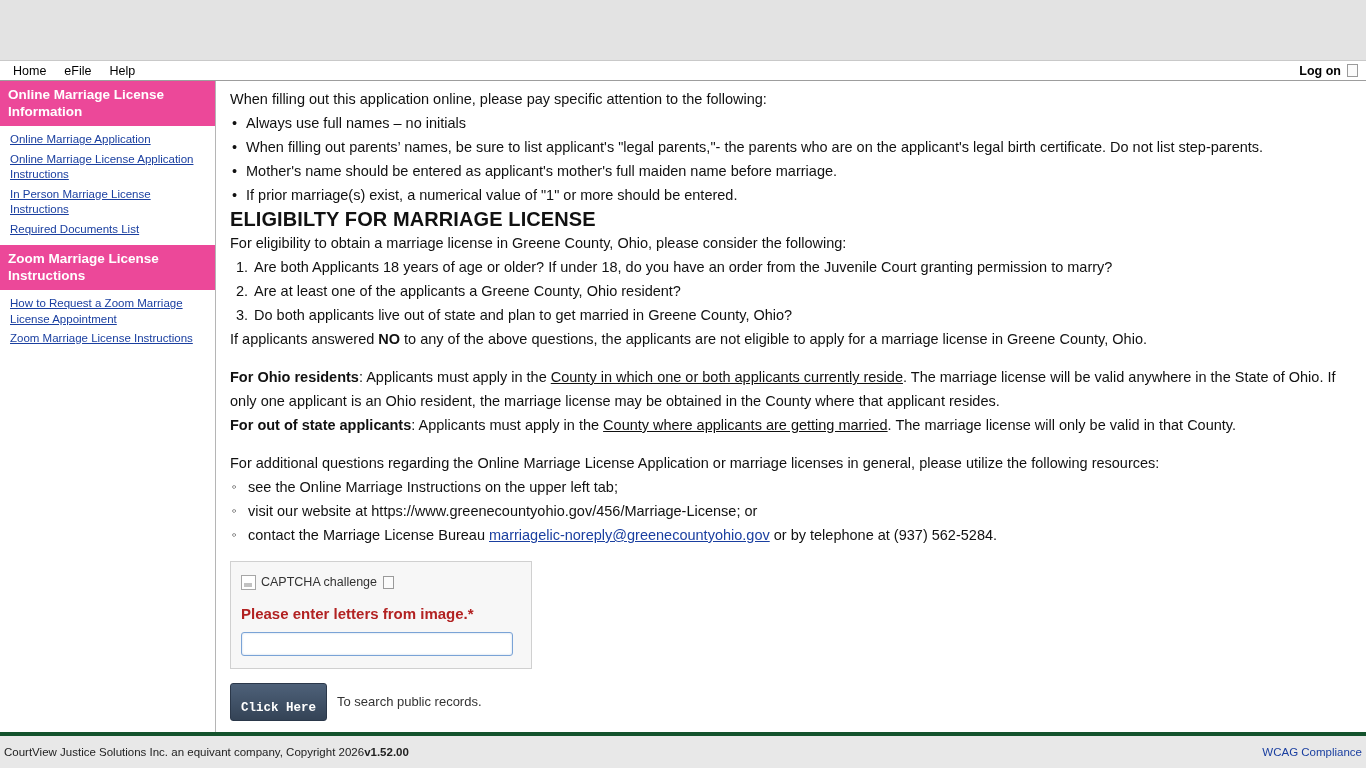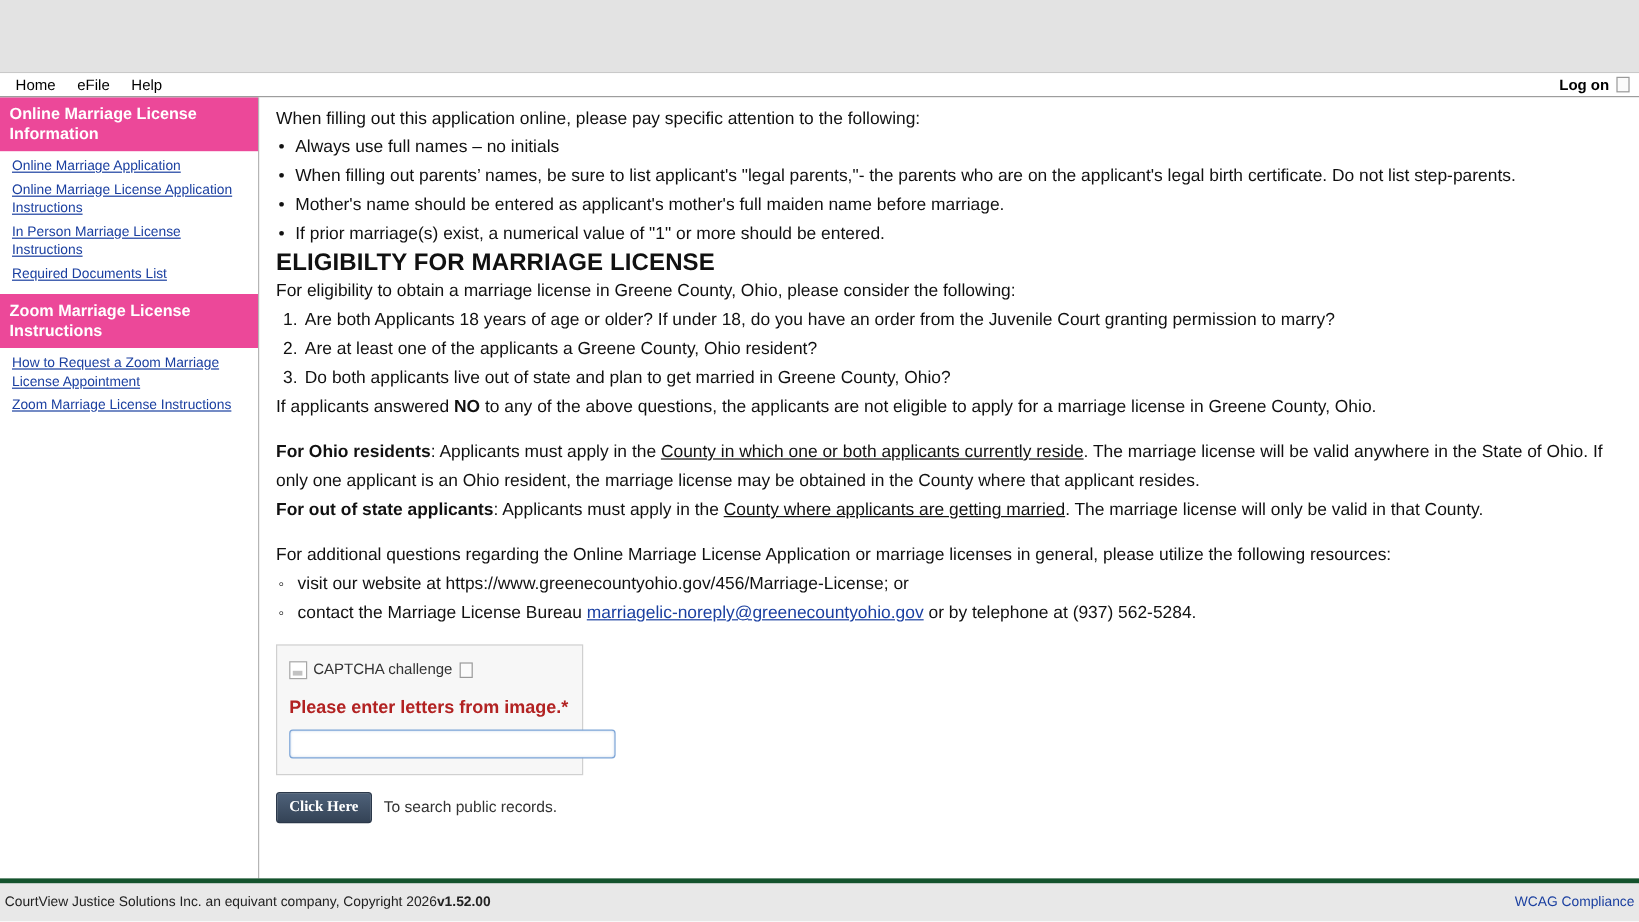--- a/index.html
+++ b/index.html
@@ -140,21 +140,21 @@
   .u { text-decoration: underline; }
   .lnk {
     color: #1a3fa0;
     text-decoration: underline;
     cursor: pointer;
   }
 
   
   .captcha-box {
     margin-top: 14px;
-    width: 256px;
+    width: 302px;
     border: 1px solid #d0d0d0;
     background: #f7f7f7;
     padding: 8px 10px 12px 10px;
     box-sizing: border-box;
   }
   .captcha-img-row {
     display: flex;
     align-items: center;
     gap: 6px;
     font-size: 12.5px;
@@ -208,23 +208,23 @@
     gap: 10px;
   }
   .btn-click {
     background: #3d4f63;
     background: linear-gradient(#4e6179, #344356);
     color: #ffffff;
     font-weight: bold;
     font-size: 12.5px;
     border: 1px solid #2b384a;
     border-radius: 3px;
-    padding: 4px 10px 5px 10px;
+    padding: 17px 10px 5px 10px;
     cursor: pointer;
-    font-family: Liberation Serif, serif;
+    font-family: Liberation Mono, monospace;
   }
   .click-note {
     font-size: 13px;
     color: #333;
   }
 
   
   .footer {
     position: absolute;
     left: 0;
@@ -308,20 +308,21 @@
 
     <p><span class="b">For Ohio residents</span><span>:  Applicants must apply in the </span><span class="u">County in which one or both applicants currently reside</span><span>. The marriage license will be valid anywhere in the State of Ohio. If only one applicant is an Ohio resident, the marriage license may be obtained in the County where that applicant resides.</span></p>
 
     <p><span class="b">For out of state applicants</span><span>:  Applicants must apply in the </span><span class="u">County where applicants are getting married</span><span>. The marriage license will only be valid in that County.</span></p>
 
     <div class="spacer"></div>
 
     <p>For additional questions regarding the Online Marriage License Application or marriage licenses in general, please utilize the following resources:</p>
 
     <ul class="circlist">
+      <li>see the Online Marriage Instructions on the upper left tab;</li>
       <li>visit our website at https://www.greenecountyohio.gov/456/Marriage-License; or</li>
       <li><span>contact the Marriage License Bureau </span><span class="lnk">marriagelic-noreply@greenecountyohio.gov</span><span> or by telephone at (937) 562-5284.</span></li>
     </ul>
 
     <div class="captcha-box">
       <div class="captcha-img-row">
         <span class="captcha-alt">
           <span class="img-ph"></span>
           <span>CAPTCHA challenge</span>
         </span>

